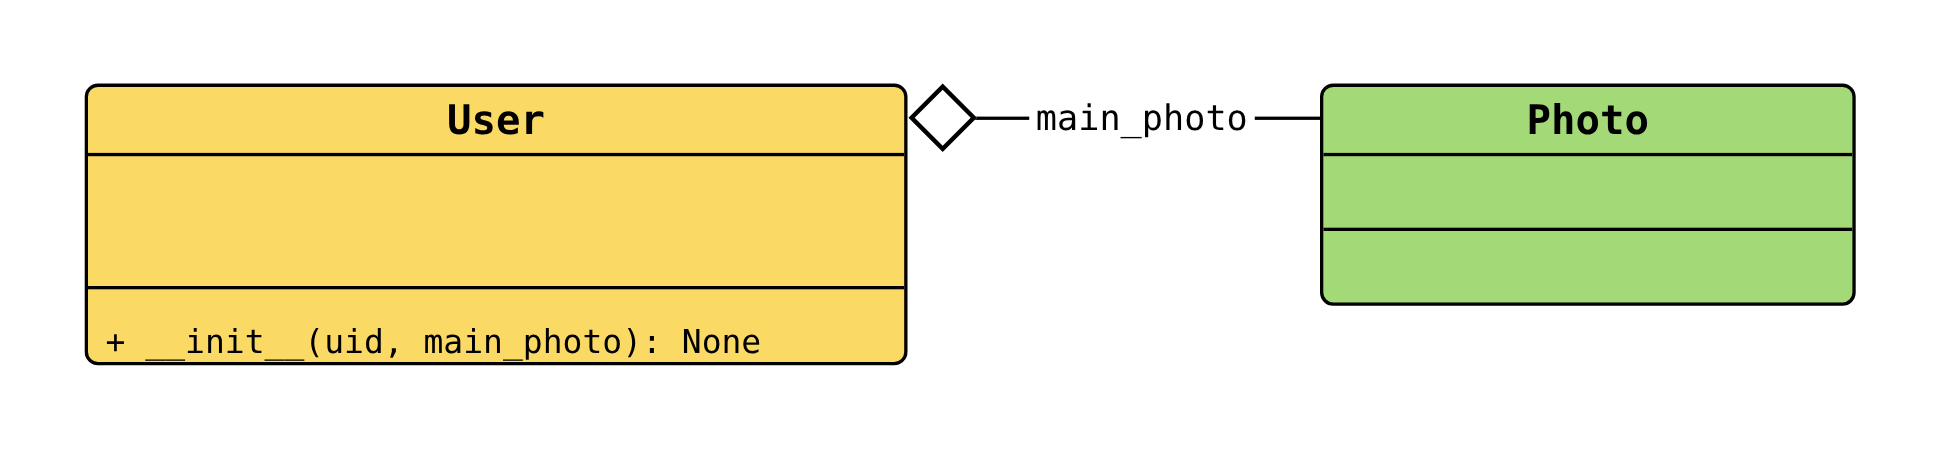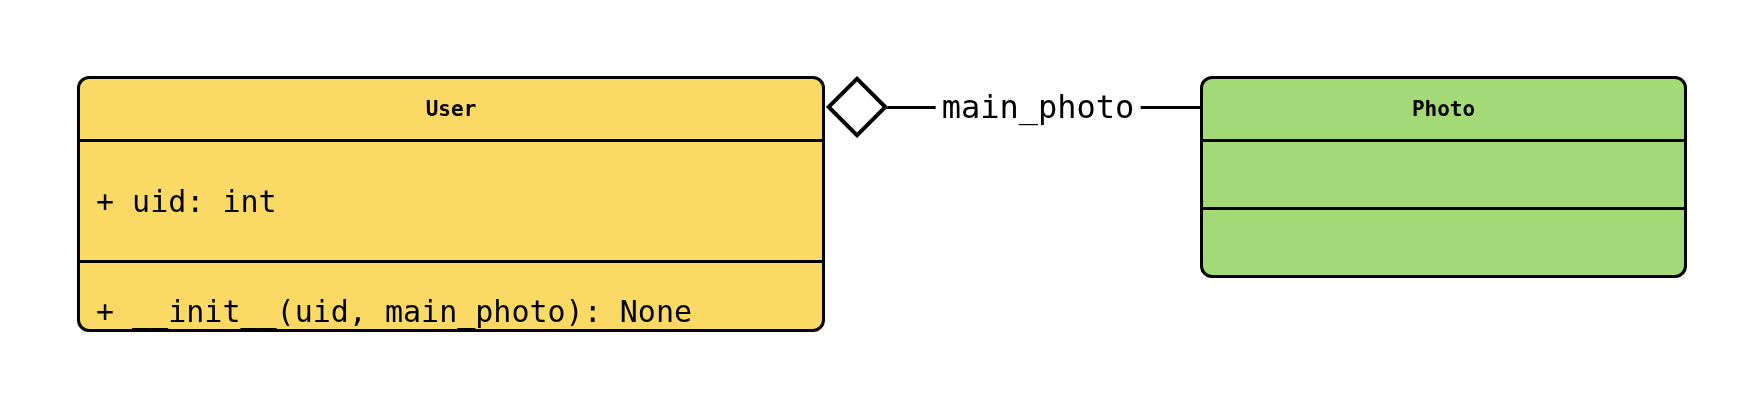--- a/index.html
+++ b/index.html
@@ -30,21 +30,21 @@
 
   .compartment { box-sizing: border-box; }
   .compartment + .compartment { border-top: 3px solid #000000; }
 
   .compartment.title {
     flex: 0 0 60px;
     display: flex;
     align-items: center;
     justify-content: center;
     font-weight: bold;
-    font-size: 21px;
+    font-size: 37px;
   }
   .compartment.attrs {
     display: flex;
     flex-direction: column;
     justify-content: center;
     padding: 0 16px;
     font-size: 30px;
     line-height: 37px;
     white-space: pre;
   }
@@ -91,21 +91,20 @@
   }
 </style>
 </head>
 <body>
 
 <div class="canvas">
 
   <div class="uml-class class-user" style="background-color: rgb(251, 217, 101);">
     <div class="compartment title">User</div>
     <div class="compartment attrs">
-      <div>+ uid: int</div>
     </div>
     <div class="compartment methods">
       <div>+ __init__(uid, main_photo): None</div>
     </div>
   </div>
 
   <div class="edge-line"></div>
   <div class="aggregation-diamond"></div>
   <div class="edge-label">main_photo</div>
 

